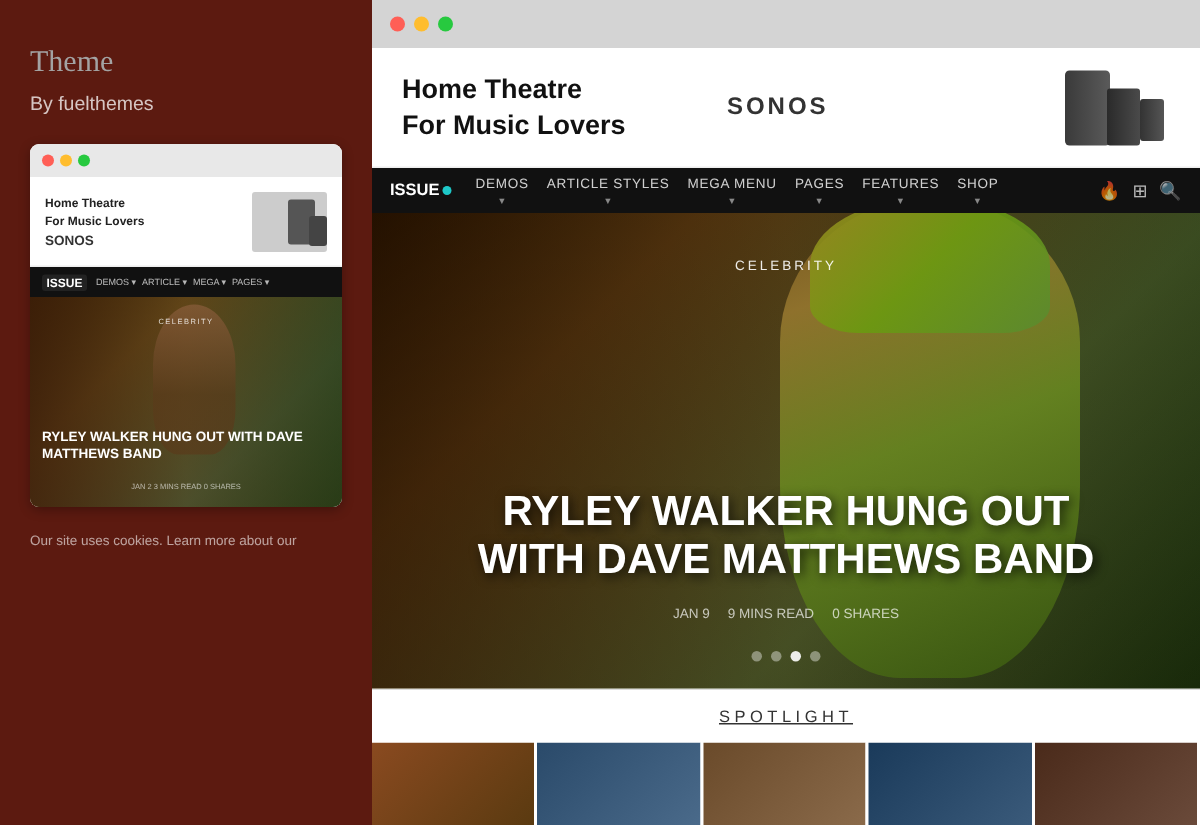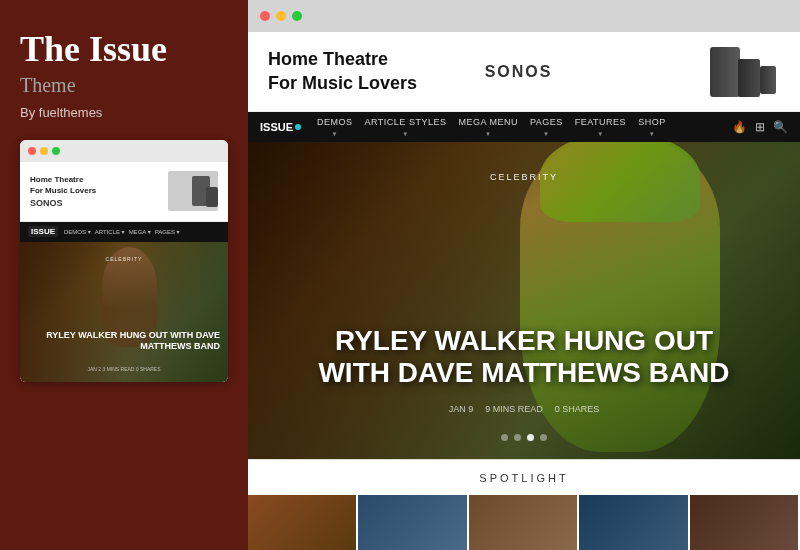--- a/index.html
+++ b/index.html
@@ -191,21 +191,21 @@
       position: absolute;
       bottom: 30px;
       left: 8px;
       right: 8px;
       font-size: 9px;
       font-weight: 900;
       color: white;
       text-transform: uppercase;
       font-family: Arial, sans-serif;
       line-height: 1.2;
-      text-align: right;
+      text-align: left;
     }
 
     .mini-hero-meta {
       position: absolute;
       bottom: 10px;
       left: 50%;
       transform: translateX(-50%);
       font-size: 5px;
       color: rgba(255,255,255,0.6);
       font-family: Arial, sans-serif;
@@ -498,20 +498,21 @@
       border-top: 1px solid #ddd;
       flex-shrink: 0;
     }
 
     .spotlight-label {
       font-size: 11px;
       letter-spacing: 3px;
       text-transform: uppercase;
       color: #333;
       font-family: Arial, sans-serif;
+      text-decoration: underline;
     }
 
     
     .thumbnail-strip {
       background: white;
       height: 55px;
       display: flex;
       gap: 0;
       overflow: hidden;
       flex-shrink: 0;
@@ -526,21 +527,20 @@
     .thumb:nth-child(1) { background: linear-gradient(135deg, #8a4a20, #5a3a10); }
     .thumb:nth-child(2) { background: linear-gradient(135deg, #2a4a6a, #4a6a8a); }
     .thumb:nth-child(3) { background: linear-gradient(135deg, #6a4a2a, #8a6a4a); }
     .thumb:nth-child(4) { background: linear-gradient(135deg, #1a3a5a, #3a5a7a); }
     .thumb:nth-child(5) { background: linear-gradient(135deg, #4a2a1a, #6a4a3a); }
   </style>
 </head>
 <body>
 
 <div class="sidebar">
-  <div class="sidebar-title">The Issue</div>
   <div class="sidebar-subtitle">Theme</div>
   <div class="sidebar-author">By fuelthemes</div>
 
   <div class="mini-browser">
     <div class="mini-browser-bar">
       <div class="mini-dot red"></div>
       <div class="mini-dot yellow"></div>
       <div class="mini-dot green"></div>
     </div>
     <div class="mini-browser-content">
@@ -571,20 +571,21 @@
       <div class="mini-hero">
         <div class="mini-figure"></div>
         <div class="mini-person-silhouette"></div>
         <div class="mini-hero-badge">CELEBRITY</div>
         <div class="mini-hero-title">RYLEY WALKER HUNG OUT WITH DAVE MATTHEWS BAND</div>
         <div class="mini-hero-meta">JAN 2   3 MINS READ   0 SHARES</div>
       </div>
     </div>
   </div>
 
+  <div class="sidebar-cookie">Our site uses cookies. Learn more about our</div>
 </div>
 
 <div class="main-area">
 
   <div class="browser-chrome">
     <div class="chrome-dot red"></div>
     <div class="chrome-dot yellow"></div>
     <div class="chrome-dot green"></div>
   </div>
 

